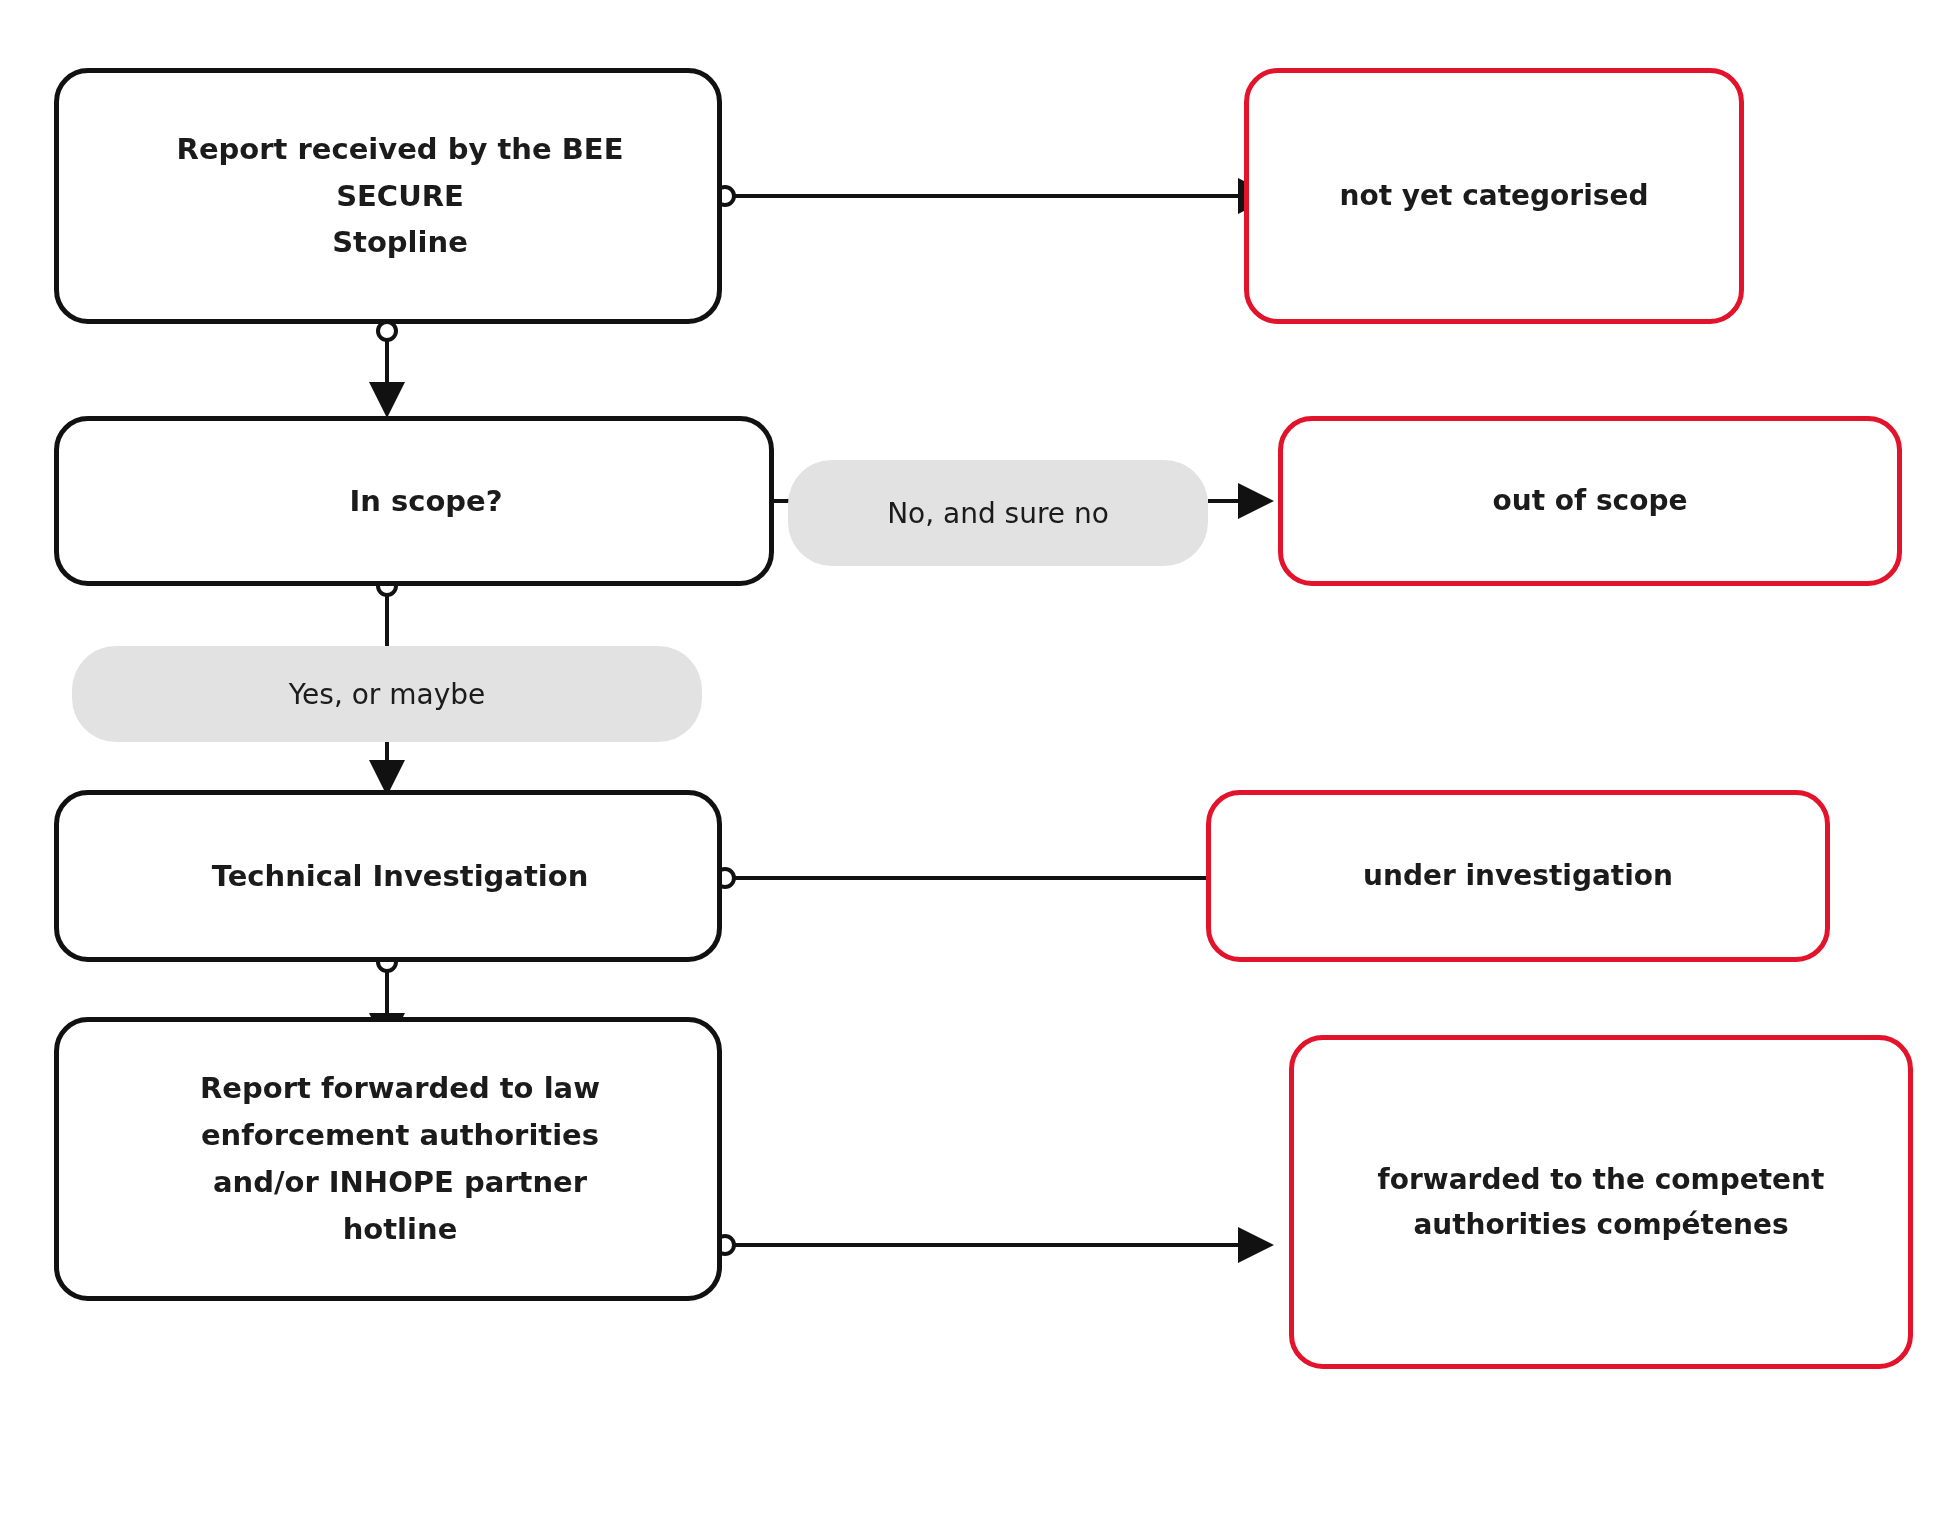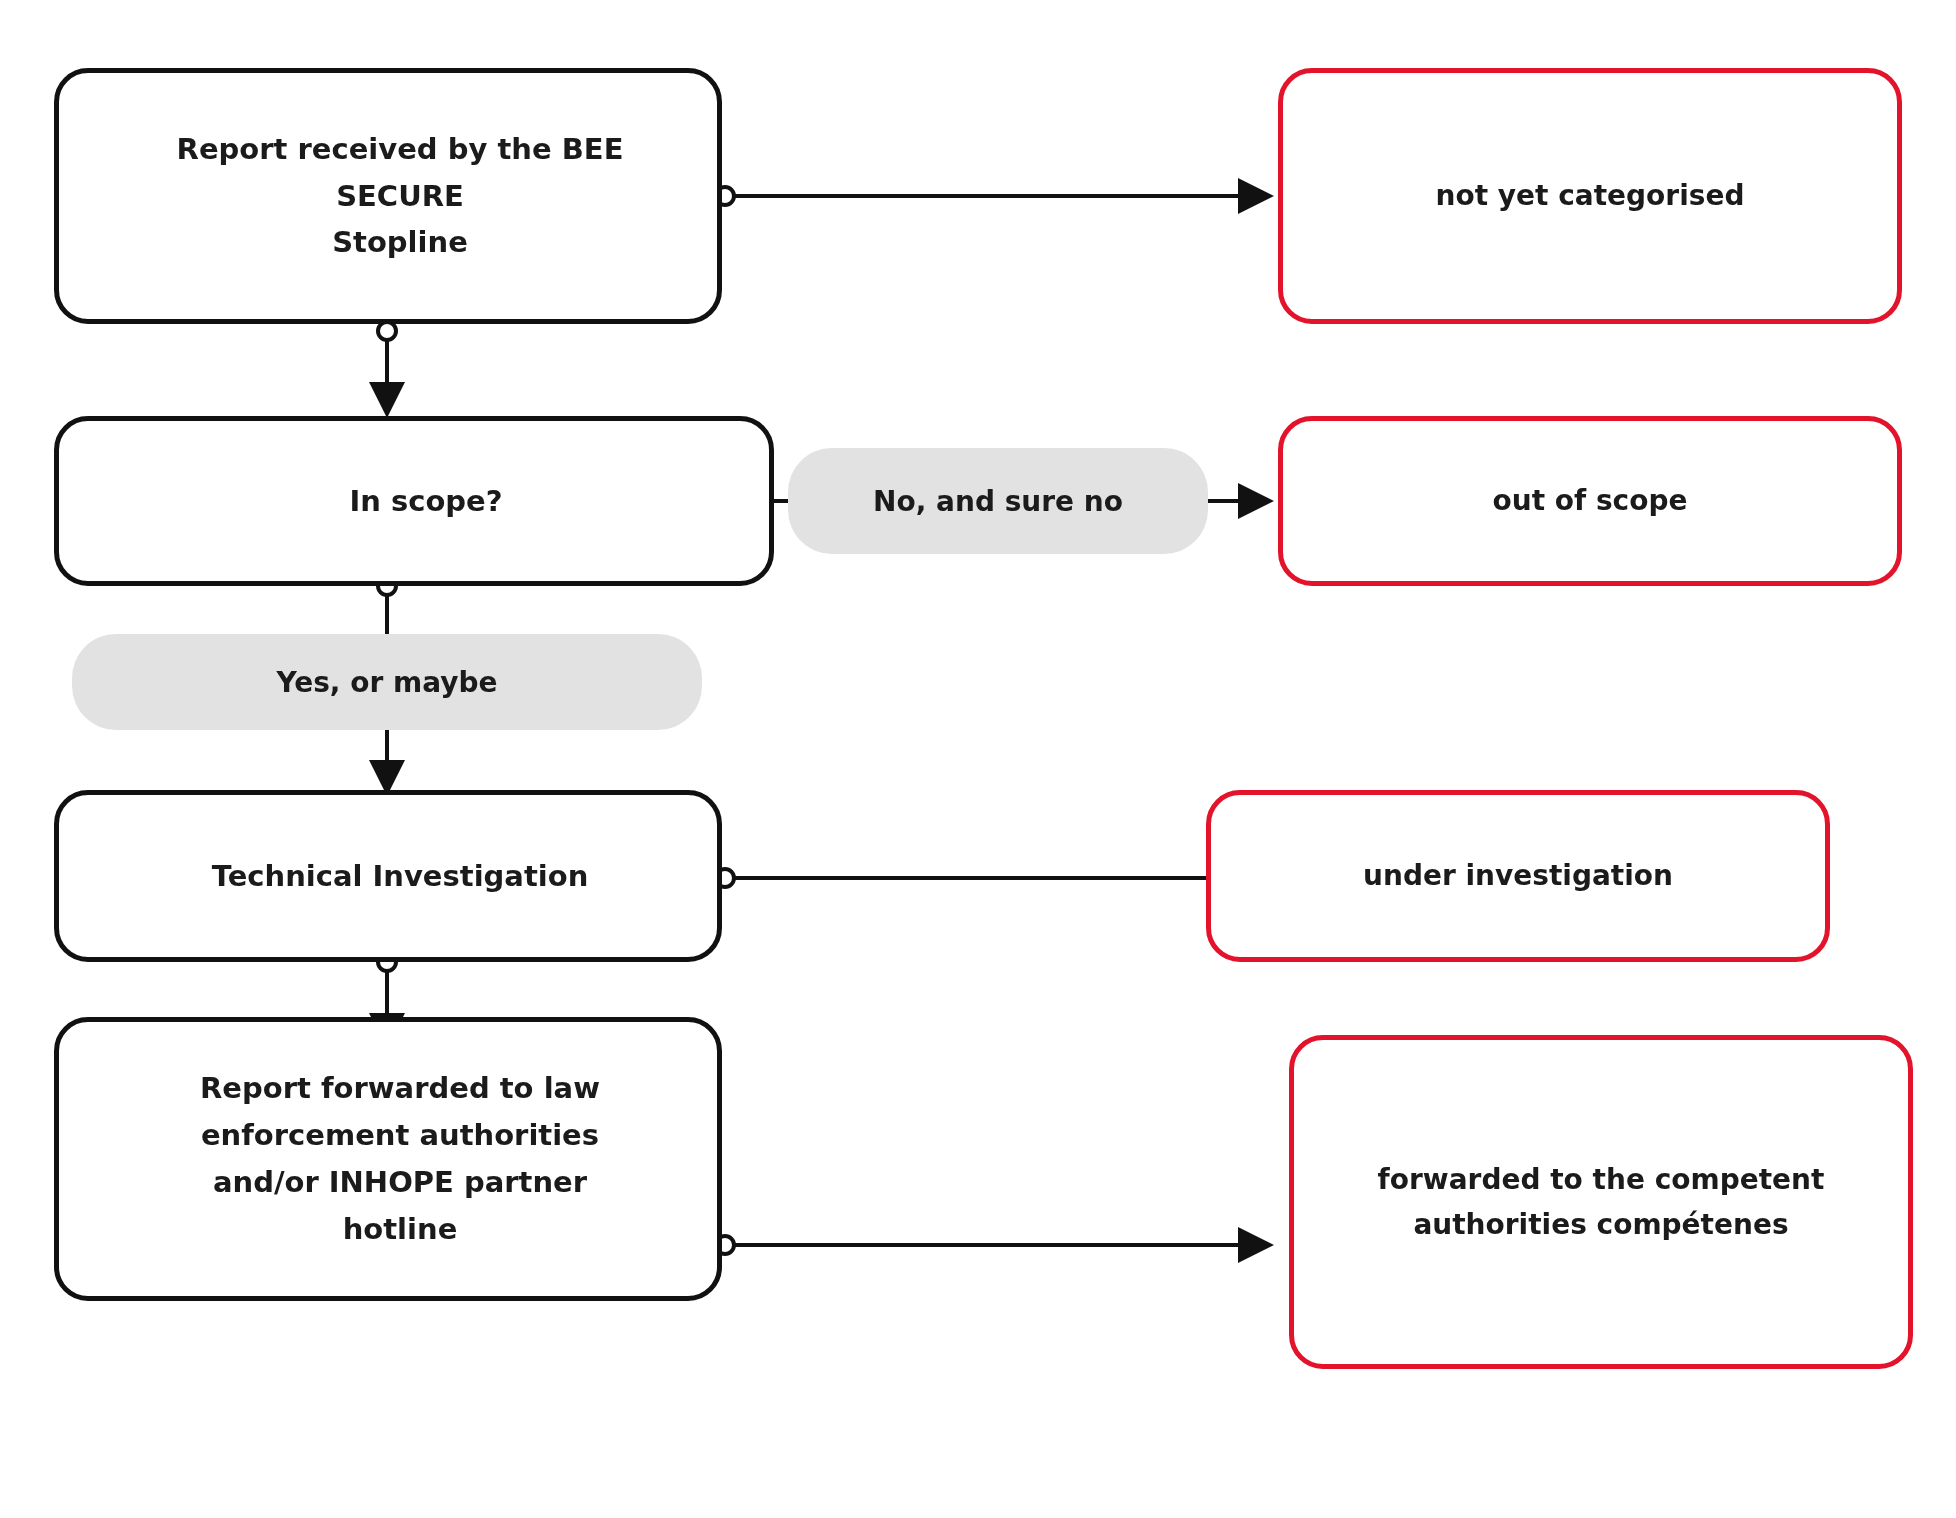--- a/index.html
+++ b/index.html
@@ -55,23 +55,24 @@
   }
   .edge-label {
     position: absolute;
     box-sizing: border-box;
     display: flex;
     align-items: center;
     justify-content: center;
     text-align: center;
     background: #e2e2e2;
     border-radius: 44px;
-    font-weight: bold;
+    font-weight: normal;
     color: #1b1b1b;
     z-index: 3;
+    margin-top: 12px;
   }
   .fs-28 { font-size: 28px; }
   .fs-29 { font-size: 29px; }
 </style>
 </head>
 <body>
 
 <div id="canvas">
 
   <svg id="edges" viewBox="0 0 1956 1518">
@@ -131,21 +132,21 @@
     <span class="node-label fs-29">Technical Investigation</span>
   </div>
 
   <div class="node node-black" style="left:54px; top:1017px; width:668px; height:284px;">
     <span class="node-label fs-29">Report forwarded to law
 enforcement authorities
 and/or INHOPE partner
 hotline</span>
   </div>
 
-  <div class="node node-red" style="left:1278px; top:68px; width:624px; height:256px;">
+  <div class="node node-red" style="left:1244px; top:68px; width:500px; height:256px;">
     <span class="node-label fs-28">not yet categorised</span>
   </div>
 
   <div class="node node-red" style="left:1278px; top:416px; width:624px; height:170px;">
     <span class="node-label fs-28">out of scope</span>
   </div>
 
   <div class="node node-red" style="left:1206px; top:790px; width:624px; height:172px;">
     <span class="node-label fs-28">under investigation</span>
   </div>

